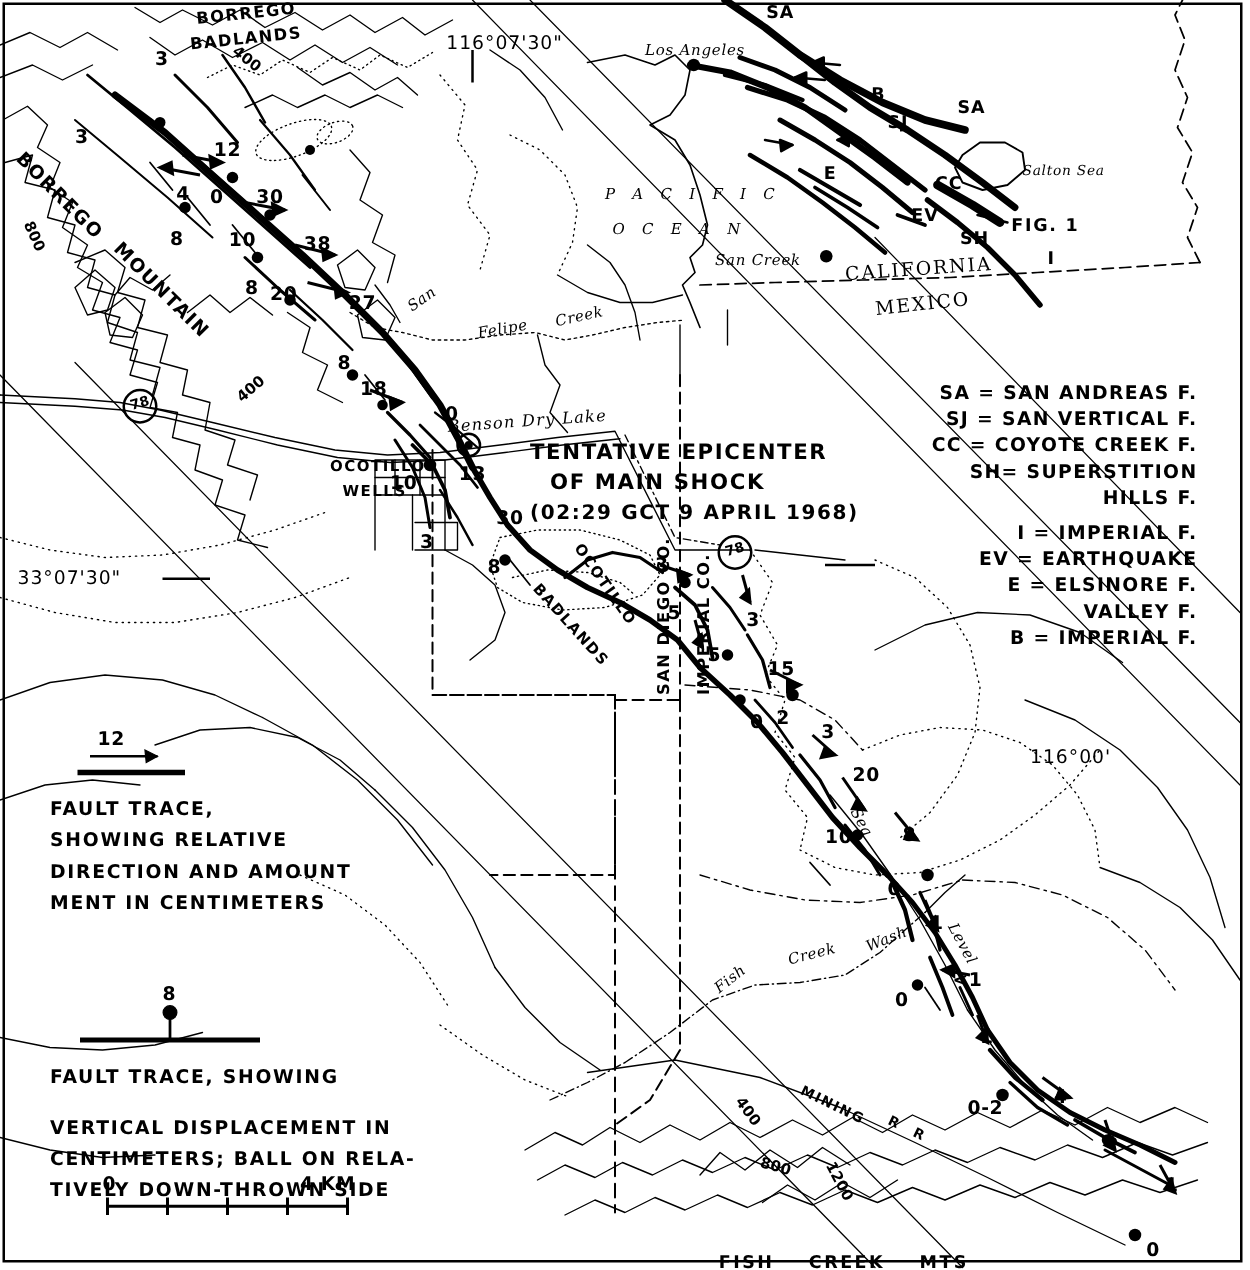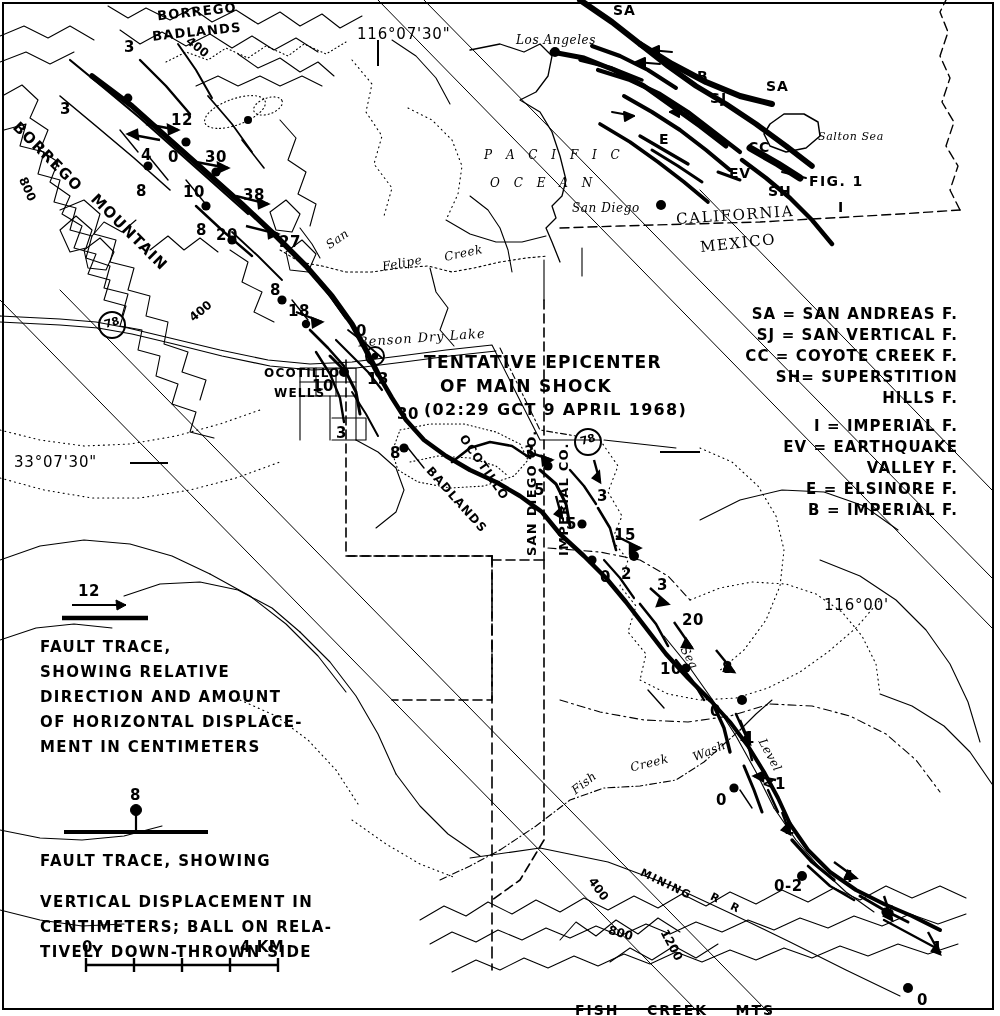--- a/index.html
+++ b/index.html
@@ -493,21 +493,21 @@
   <div class="lbl num" style="left:774px;top:877px;">0-2</div>
   <div class="lbl num" style="left:843px;top:868px;">4</div>
   <div class="lbl num" style="left:884px;top:903px;">6</div>
   <div class="lbl num" style="left:932px;top:939px;">1</div>
   <div class="lbl num" style="left:917px;top:991px;">0</div>
 
   <div class="lbl inset-ser" style="left:484px;top:148px;letter-spacing:5px;font-style:italic;">P A C I F I C</div>
   <div class="lbl inset-ser" style="left:490px;top:176px;letter-spacing:5px;font-style:italic;">O C E A N</div>
 
   <div class="lbl inset-ital" style="left:516px;top:33px;font-size:12px;">Los Angeles</div>
-  <div class="lbl inset-ital" style="left:572px;top:201px;font-size:12px;">San Diego</div>
+  <div class="lbl inset-ital" style="left:572px;top:201px;font-size:12px;">San Creek</div>
   <div class="lbl inset-ital" style="left:818px;top:130px;font-size:11px;">Salton Sea</div>
 
   <div class="lbl inset-ser" style="left:676px;top:206px;font-size:15px;letter-spacing:1.6px;transform:rotate(-4deg);">CALIFORNIA</div>
   <div class="lbl inset-ser" style="left:700px;top:234px;font-size:15px;letter-spacing:1.6px;transform:rotate(-6deg);">MEXICO</div>
 
   <div class="lbl inset-code" style="left:613px;top:2px;">SA</div>
   <div class="lbl inset-code" style="left:766px;top:78px;">SA</div>
   <div class="lbl inset-code" style="left:697px;top:68px;">B</div>
   <div class="lbl inset-code" style="left:710px;top:90px;">SJ</div>
   <div class="lbl inset-code" style="left:659px;top:131px;">E</div>
@@ -518,31 +518,30 @@
   <div class="lbl inset-code" style="left:809px;top:173px;letter-spacing:1.4px;">FIG. 1</div>
 
   <div class="abbrbox">
     <div class="abbr-line">SA = SAN ANDREAS F.</div>
     <div class="abbr-line">SJ = SAN VERTICAL F.</div>
     <div class="abbr-line">CC = COYOTE CREEK F.</div>
     <div class="abbr-line">SH= SUPERSTITION</div>
     <div class="abbr-line">HILLS F.</div>
     <div class="abbr-line" style="margin-top:10px;">I = IMPERIAL F.</div>
     <div class="abbr-line">EV = EARTHQUAKE</div>
+    <div class="abbr-line">E = ELSINORE F.</div>
     <div class="abbr-line">VALLEY F.</div>
-    <div class="abbr-line">E = ELSINORE F.</div>
     <div class="abbr-line">B = IMPERIAL F.</div>
   </div>
 
   <div class="lbl num" style="left:78px;top:582px;">12</div>
   <div class="legendbox" style="left:40px;top:638px;">
     <div class="legend-line">FAULT TRACE,</div>
     <div class="legend-line" style="margin-top:7px;">SHOWING RELATIVE</div>
     <div class="legend-line" style="margin-top:7px;">DIRECTION AND AMOUNT</div>
-    <div class="legend-line" style="margin-top:7px;">OF HORIZONTAL DISPLACE-</div>
     <div class="legend-line" style="margin-top:7px;">MENT IN CENTIMETERS</div>
   </div>
 
   <div class="lbl num" style="left:130px;top:786px;">8</div>
   <div class="legendbox" style="left:40px;top:852px;">
     <div class="legend-line">FAULT TRACE, SHOWING</div>
     <div class="legend-line" style="margin-top:23px;">VERTICAL DISPLACEMENT IN</div>
     <div class="legend-line" style="margin-top:7px;">CENTIMETERS; BALL ON RELA-</div>
     <div class="legend-line" style="margin-top:7px;">TIVELY DOWN-THROWN SIDE</div>
   </div>

